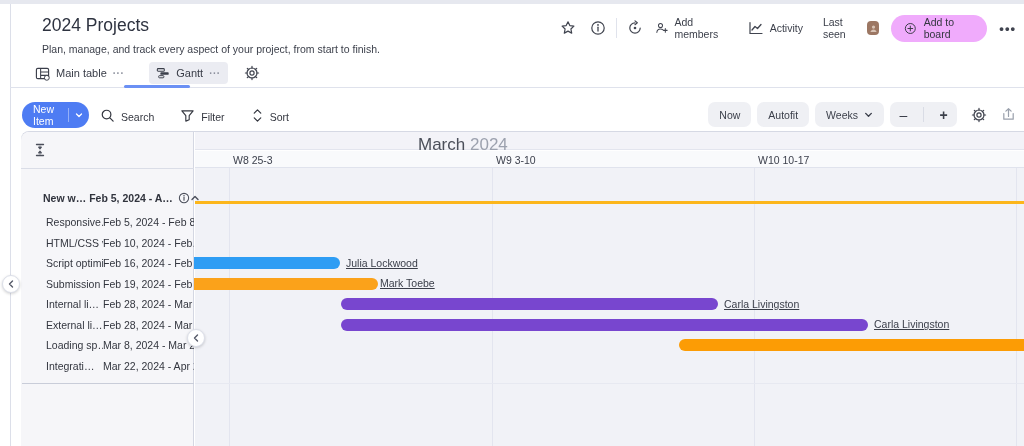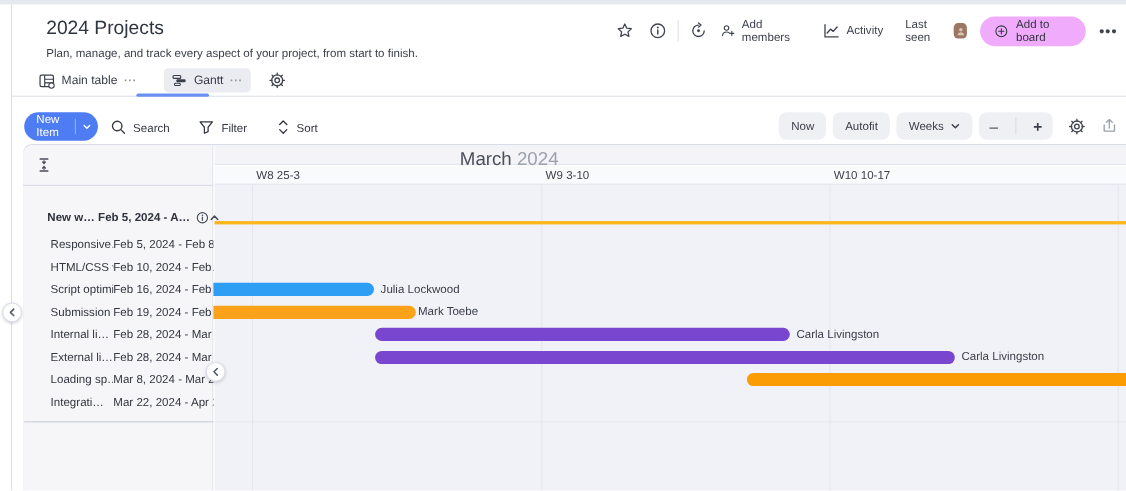--- a/index.html
+++ b/index.html
@@ -73,21 +73,21 @@
   #month-label .m { color:#4b4f5a; }
   #month-label .y { color:#9ca1ae; }
   .week-label { top:154px; font-size:10.5px; color:#3d414d; }
 
   
   #gantt-body { left:195px; top:168px; width:829px; height:278px; background:#f1f2f7; }
   .gridline { top:168px; width:1px; height:278px; background:#e3e5ef; }
   #body-hline { left:195px; top:383px; width:829px; height:1px; background:#e7e9f1; }
   #group-line { left:195px; top:201px; width:829px; height:3px; background:#fcb61b; z-index:2; }
   .gbar { position:absolute; height:12px; z-index:2; }
-  .gbar-label { position:absolute; font-size:10.5px; color:#3a3e49; white-space:nowrap; z-index:2; }
+  .gbar-label { position:absolute; font-size:10.5px; color:#3a3e49; white-space:nowrap; z-index:2;text-decoration:underline; }
 
   
   #group-row { left:21px; top:186px; width:173px; height:24px; display:flex; align-items:center; font-weight:700; }
   #group-dot { width:7px; height:7px; border-radius:50%; background:#fcb61b; margin-left:15px; }
   #group-name { font-size:10.5px; margin-left:7px; white-space:nowrap; color:#30333d; }
   #group-dates { font-size:10.5px; margin-left:3px; white-space:nowrap; color:#30333d; }
   #group-info { margin-left:5px; color:#4a4e5a; display:flex; }
   #group-collapse { margin-left:auto; margin-right:10px; color:#4a4e5a; display:flex; }
 
   

